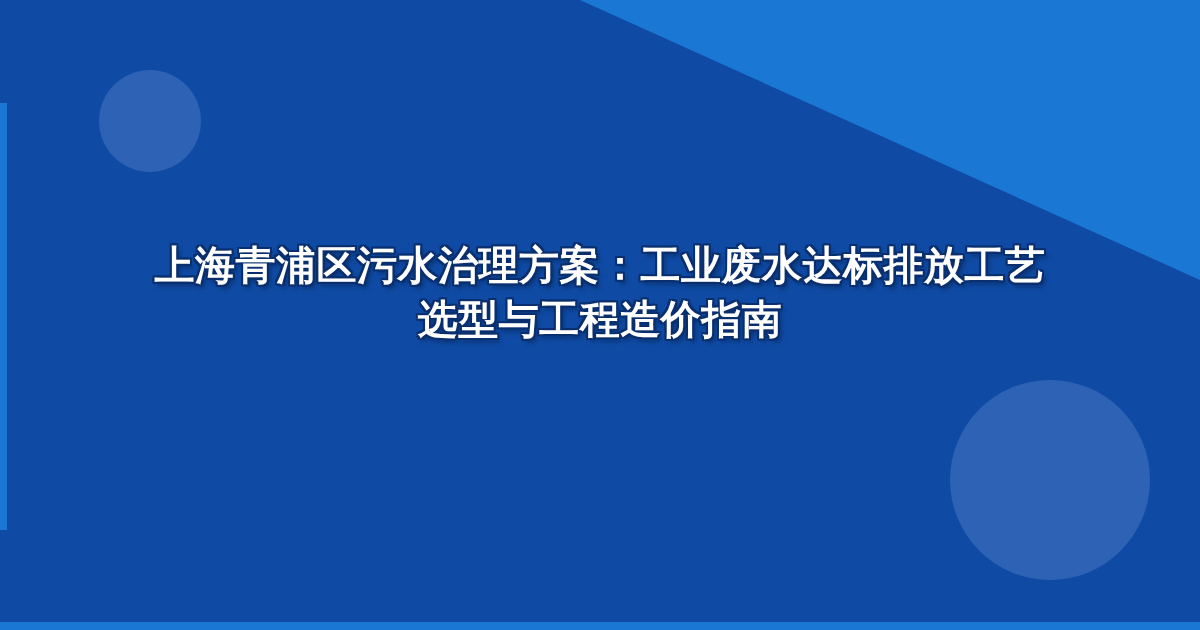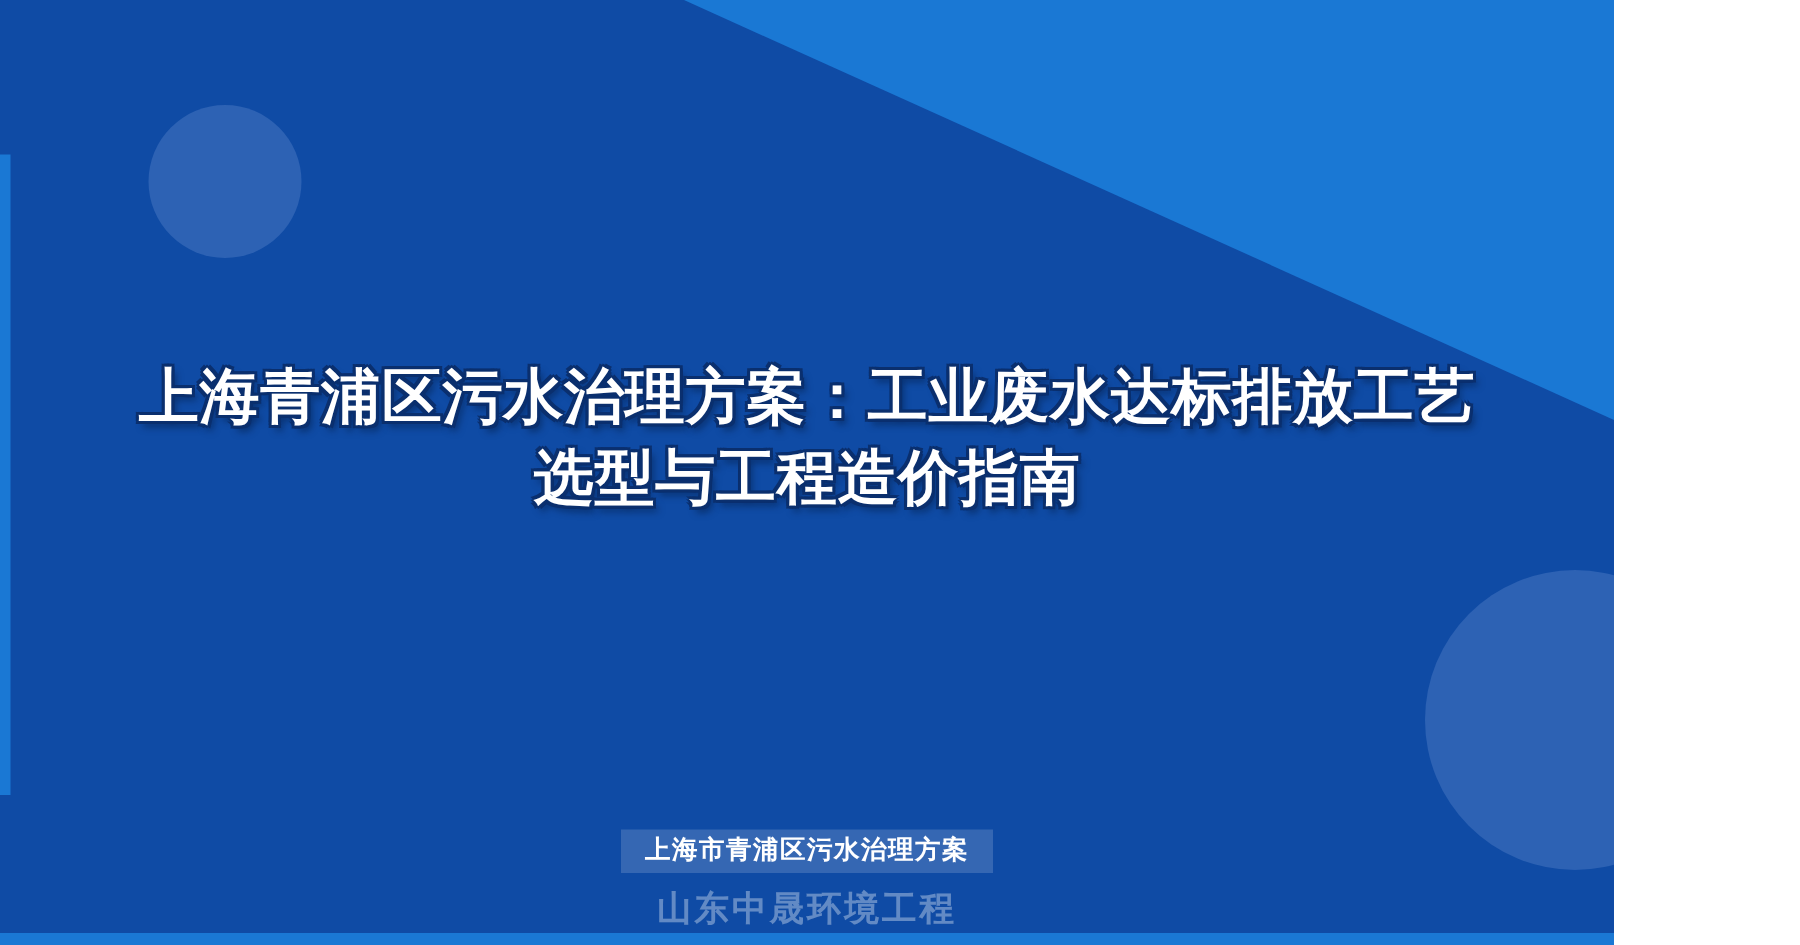--- a/index.html
+++ b/index.html
@@ -6,21 +6,21 @@
     margin: 0;
     padding: 0;
     background: #ffffff;
   }
   body {
     font-family: "Liberation Sans", "DejaVu Sans", sans-serif;
   }
 
   .poster {
     position: relative;
-    width: 1076px;
+    width: 1200px;
     height: 630px;
     overflow: hidden;
     background: #0F4BA5;
   }
 
   
   .bg-base {
     position: absolute;
     inset: 0;
     background: #0F4BA5;
@@ -149,18 +149,14 @@
   <div class="bg-circle bottom-right"></div>
 
   <div class="bg-left-strip"></div>
 
   <div class="bg-bottom-bar"></div>
 
   <div class="headline-wrap">
     <h1 class="headline">上海青浦区污水治理方案：工业废水达标排放工艺选型与工程造价指南</h1>
   </div>
 
-  <div class="footer-block">
-    <span class="badge">上海市青浦区污水治理方案</span>
-    <span class="watermark">山东中晟环境工程</span>
-  </div>
 
 </div>
 
 </body></html>

